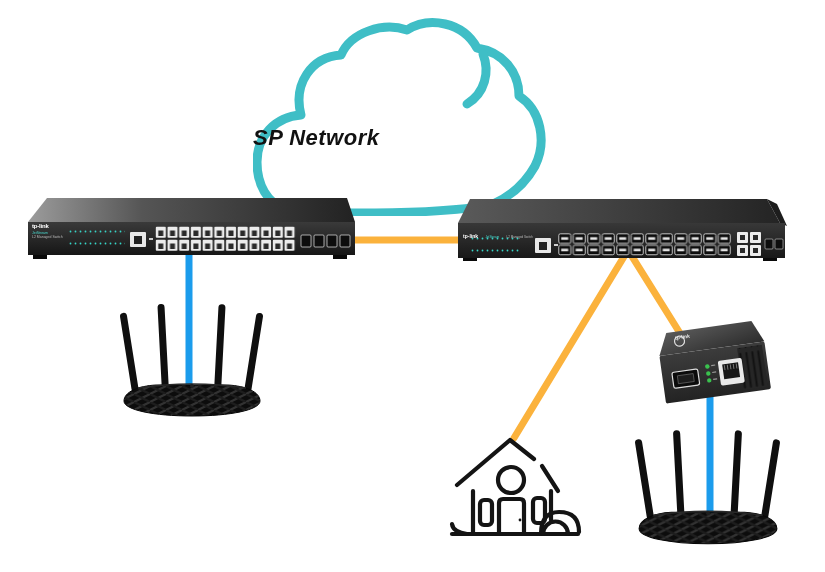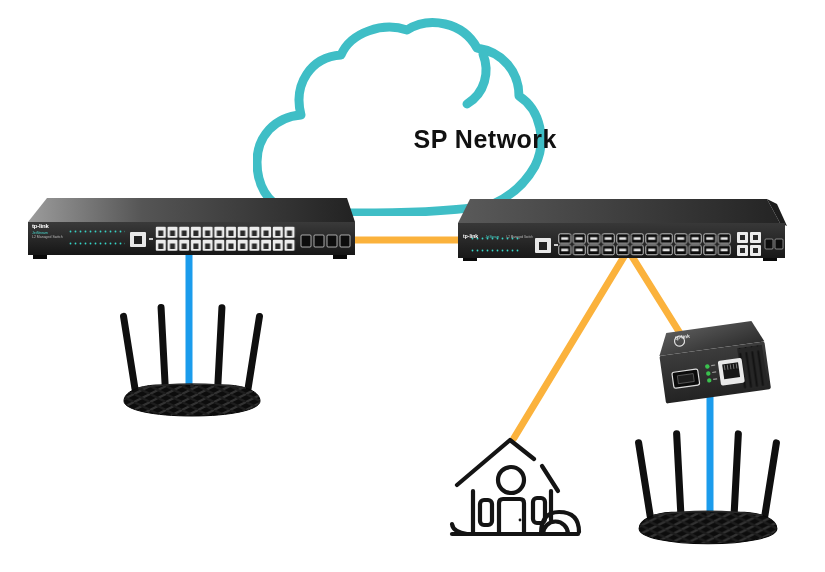--- a/index.html
+++ b/index.html
@@ -1,22 +1,22 @@
 <!DOCTYPE html>
 <html><head>
 <meta charset="utf-8">
 <style>
   html,body{margin:0;padding:0;background:#fff;}
   .canvas{position:relative;width:825px;height:572px;background:#fff;overflow:hidden;
           font-family:"Liberation Sans",sans-serif;}
   .abs{position:absolute;}
   
   .cloud{left:253px;top:12px;width:304px;height:204px;z-index:1;}
-  .cloud-label{left:0;right:0;top:113px;text-align:right;font-size:25px;font-weight:bold;
-               color:#111;letter-spacing:0.5px;}
+  .cloud-label{left:0;right:0;top:113px;text-align:left;font-size:22px;font-weight:bold;
+               color:#111;letter-spacing:0.5px;font-style:italic;}
   
   .lines{left:0;top:0;width:825px;height:572px;z-index:2;}
   
   .device{z-index:3;}
   .switch-left{left:25px;top:195px;width:332px;height:66px;}
   .switch-right{left:455px;top:196px;width:338px;height:66px;}
   .router-left{left:118px;top:298px;width:148px;height:126px;}
   .router-right{left:633px;top:424px;width:150px;height:128px;}
   .converter{left:649px;top:315px;width:124px;height:98px;transform:rotate(-8deg);}
   .house{left:445px;top:430px;width:140px;height:120px;}

